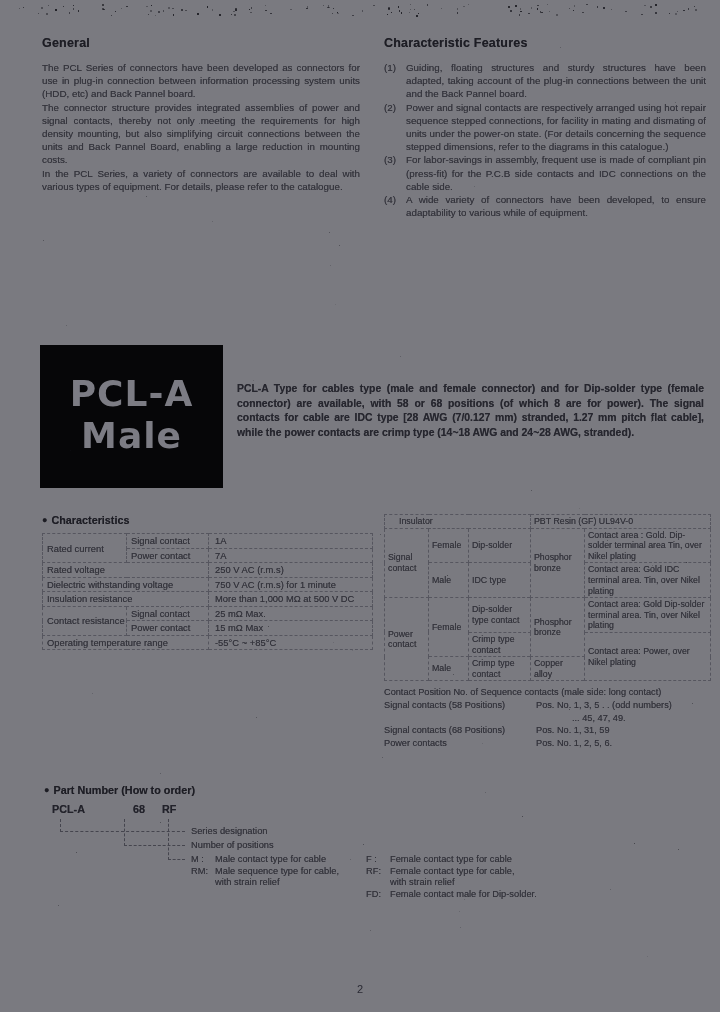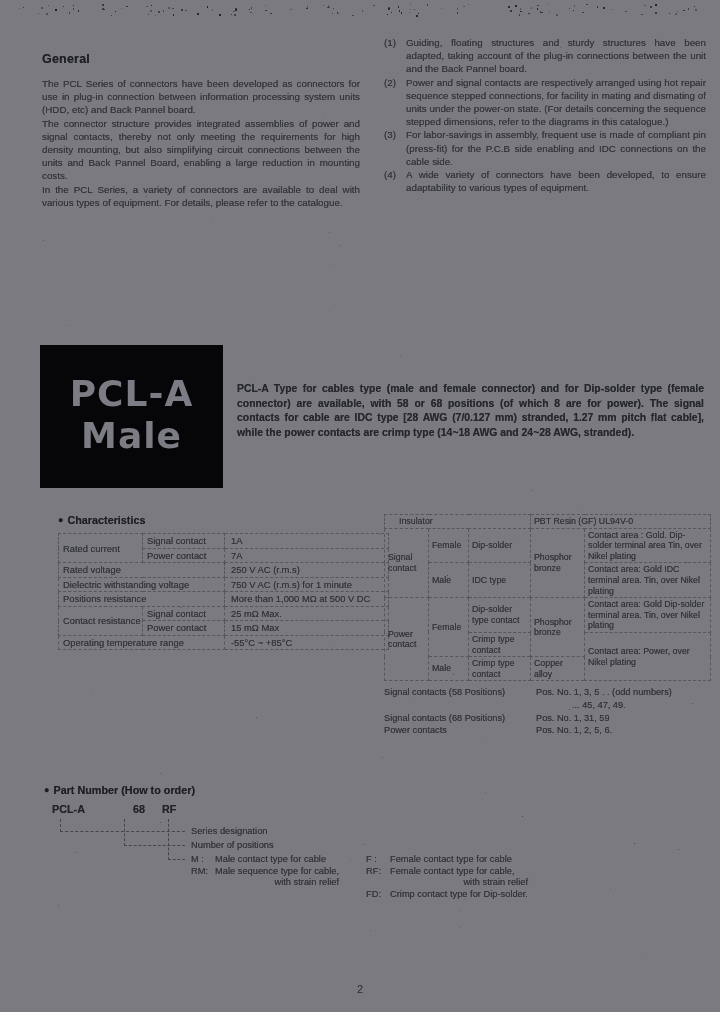--- a/index.html
+++ b/index.html
@@ -31,75 +31,76 @@
   .type-desc{
     position:absolute;left:237px;top:382px;width:467px;
     font-size:10.4px;line-height:14.7px;font-weight:bold;color:#26262e;
     text-align:justify;
   }
 
   .bullet-head{font-size:10.8px;font-weight:bold;color:#1d1d24;margin:0 0 7px 0;}
   .bullet-head .dot{font-size:9px;margin-right:4px;vertical-align:1px;}
 
   table{border-collapse:collapse;}
-  .char-col{position:absolute;left:58px;top:514px;width:330px;}
+  .char-col{position:absolute;left:42px;top:514px;width:330px;}
   .char-table{width:330px;table-layout:fixed;font-size:9.4px;color:#34343c;}
   .char-table td{border:1px dashed #56565f;padding:0 4px;height:13.5px;white-space:nowrap;overflow:hidden;}
   .char-table .val{padding-left:6px;}
 
   .mat-col{position:absolute;left:384px;top:514px;width:327px;}
   .mat-table{width:327px;table-layout:fixed;font-size:8.8px;line-height:10.6px;color:#34343c;}
   .mat-table td{border:1px dashed #56565f;padding:1px 3px;vertical-align:middle;word-wrap:break-word;}
 
   .cp-block{font-size:9.2px;line-height:12.6px;margin-top:5px;color:#34343c;}
   .cp-row{display:flex;align-items:flex-end;}
   .cp-label{flex:0 0 152px;}
   .cp-indent{margin-left:188px;}
 
   .pn-sec{position:absolute;left:44px;top:784px;width:650px;height:132px;}
   .pn-code{position:absolute;top:19px;font-size:10.8px;font-weight:bold;color:#22222a;}
   .pn-line{position:absolute;border-left:1px dashed #45454e;border-bottom:1px dashed #45454e;}
   .pn-label{position:absolute;font-size:9.3px;color:#34343c;white-space:nowrap;}
   .legend{position:absolute;font-size:9.3px;line-height:11.6px;color:#34343c;}
   .legend-row{display:flex;white-space:nowrap;}
   .legend-code{flex:0 0 24px;}
-  .legend-cont{margin-left:24px;text-align:right;}
+  .legend-cont{margin-left:24px;}
 
   .page-num{position:absolute;left:0;right:0;top:983px;text-align:center;font-size:11px;color:#2a2a33;}
   #noise-layer{position:absolute;inset:0;pointer-events:none;z-index:5;}
 </style>
 </head>
 <body>
 
-<div class="sec scan" style="left:42px;top:52px;width:318px;">
+<div class="sec scan" style="left:42px;top:36px;width:318px;">
   <h2 class="head">General</h2>
   <div class="body-text">
     <p>The PCL Series of connectors have been developed as connectors for use in plug-in connection between information processing system units (HDD, etc) and Back Pannel board.</p>
     <p>The connector structure provides integrated assemblies of power and signal contacts, thereby not only meeting the requirements for high density mounting, but also simplifying circuit connections between the units and Back Pannel Board, enabling a large reduction in mounting costs.</p>
     <p>In the PCL Series, a variety of connectors are available to deal with various types of equipment. For details, please refer to the catalogue.</p>
   </div>
 </div>
 
 <div class="sec scan" style="left:384px;top:36px;width:322px;">
+  <h2 class="head">Characteristic Features</h2>
   <div class="body-text feat-list">
     <div class="feat-item">
       <span class="feat-num">(1)</span>
       <span class="feat-text">Guiding, floating structures and sturdy structures have been adapted, taking account of the plug-in connections between the unit and the Back Pannel board.</span>
     </div>
     <div class="feat-item">
       <span class="feat-num">(2)</span>
       <span class="feat-text">Power and signal contacts are respectively arranged using hot repair sequence stepped connections, for facility in mating and dismating of units under the power-on state. (For details concerning the sequence stepped dimensions, refer to the diagrams in this catalogue.)</span>
     </div>
     <div class="feat-item">
       <span class="feat-num">(3)</span>
-      <span class="feat-text">For labor-savings in assembly, frequent use is made of compliant pin (press-fit) for the P.C.B side enabling and IDC connections on the cable side.</span>
+      <span class="feat-text">For labor-savings in assembly, frequent use is made of compliant pin (press-fit) for the P.C.B side contacts and IDC connections on the cable side.</span>
     </div>
     <div class="feat-item">
       <span class="feat-num">(4)</span>
-      <span class="feat-text">A wide variety of connectors have been developed, to ensure adaptability to various types of equipment.</span>
+      <span class="feat-text">A wide variety of connectors have been developed, to ensure adaptability to various while of equipment.</span>
     </div>
   </div>
 </div>
 
 <div class="black-box">
   <div class="l1">PCL-A</div>
   <div class="l2">Male</div>
 </div>
 <div class="type-desc scan">PCL-A Type for cables type (male and female connector) and for Dip-solder type (female connector) are available, with 58 or 68 positions (of which 8 are for power). The signal contacts for cable are IDC type [28 AWG (7/0.127 mm) stranded, 1.27 mm pitch flat cable], while the power contacts are crimp type (14~18 AWG and 24~28 AWG, stranded).</div>
 
@@ -123,21 +124,21 @@
     </tr>
     <tr>
       <td colspan="2">Rated voltage</td>
       <td class="val">250 V AC (r.m.s)</td>
     </tr>
     <tr>
       <td colspan="2">Dielectric withstanding voltage</td>
       <td class="val">750 V AC (r.m.s) for 1 minute</td>
     </tr>
     <tr>
-      <td colspan="2">Positions resistance</td>
+      <td colspan="2">Insulation resistance</td>
       <td class="val">More than 1,000 MΩ at 500 V DC</td>
     </tr>
     <tr>
       <td rowspan="2">Contact resistance</td>
       <td>Signal contact</td>
       <td class="val">25 mΩ Max.</td>
     </tr>
     <tr>
       <td>Power contact</td>
       <td class="val">15 mΩ Max</td>
@@ -189,20 +190,21 @@
     </tr>
     <tr>
       <td>Male</td>
       <td>Crimp type contact</td>
       <td>Copper alloy</td>
     </tr>
   </tbody>
     </table>
 
   <div class="cp-block">
+    <div>Contact Position No. of Sequence contacts (male side: long contact)</div>
     <div class="cp-row">
       <span class="cp-label">Signal contacts (58 Positions)</span>
       <span>Pos. No. 1, 3, 5 . . (odd numbers)</span>
     </div>
     <div class="cp-indent">... 45, 47, 49.</div>
     <div class="cp-row">
       <span class="cp-label">Signal contacts (68 Positions)</span>
       <span>Pos. No. 1, 31, 59</span>
     </div>
     <div class="cp-row">
@@ -243,21 +245,21 @@
       <span class="legend-code">F :</span>
       <span>Female contact type for cable</span>
     </div>
     <div class="legend-row">
       <span class="legend-code">RF:</span>
       <span>Female contact type for cable,</span>
     </div>
     <div class="legend-cont">with strain relief</div>
     <div class="legend-row">
       <span class="legend-code">FD:</span>
-      <span>Crimp contact type for Dip-solder.</span>
+      <span>Female contact male for Dip-solder.</span>
     </div>
   </div>
 </div>
 
 <div class="page-num">2</div>
 
 <div id="noise-layer">
     <div style="position: absolute; left: 351.887px; top: 14.9163px; width: 2px; height: 1px; background: rgba(20, 20, 26, 0.56);"></div>
     <div style="position: absolute; left: 196.792px; top: 12.8174px; width: 2px; height: 2px; background: rgba(20, 20, 26, 0.84);"></div>
     <div style="position: absolute; left: 527.839px; top: 12.9133px; width: 2px; height: 1px; background: rgba(20, 20, 26, 0.65);"></div>

